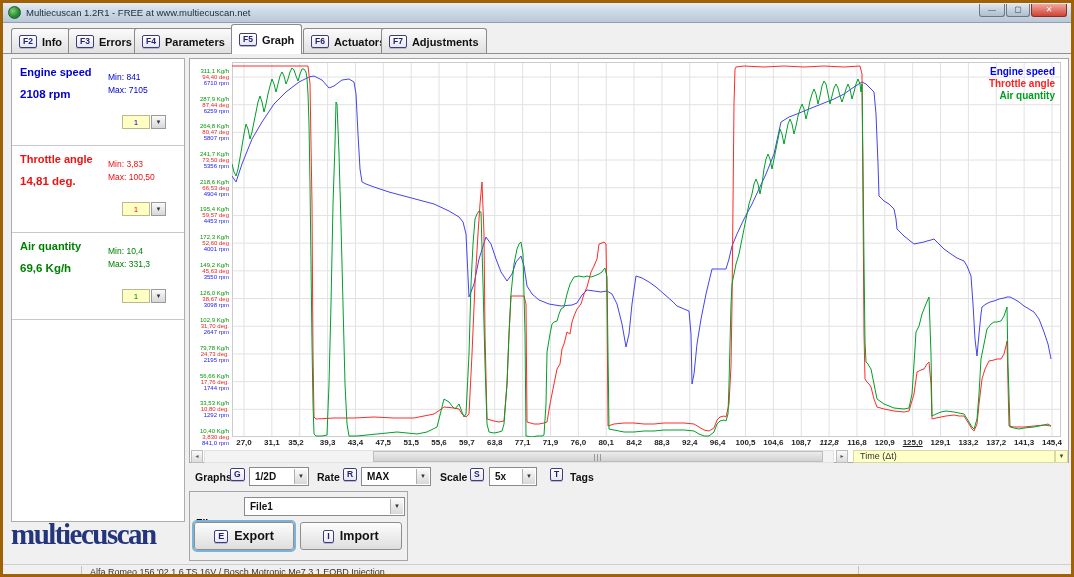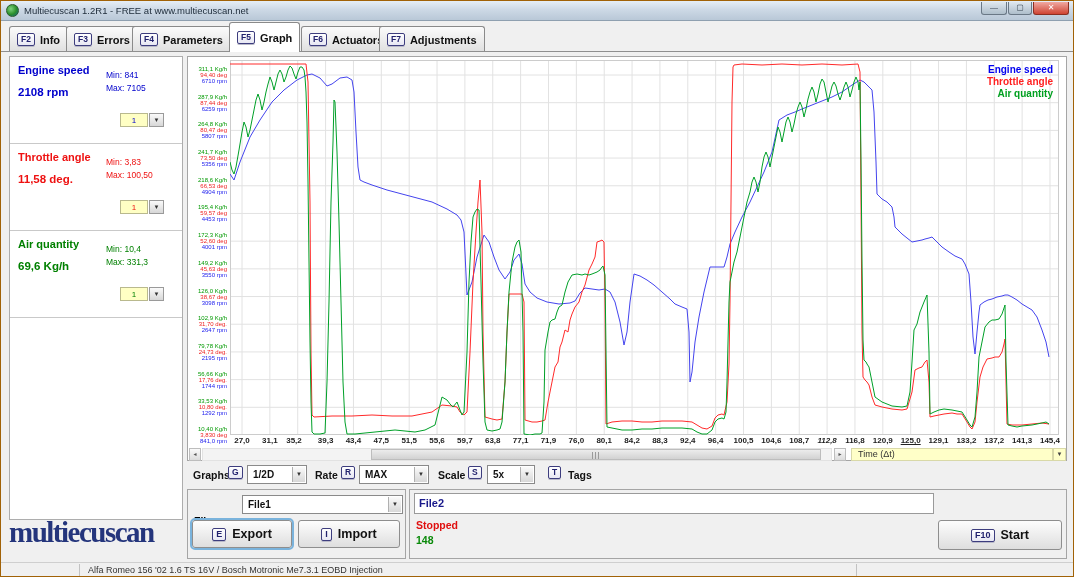--- a/index.html
+++ b/index.html
@@ -1,18 +1,18 @@
 <!DOCTYPE html>
 <html><head>
 <meta charset="utf-8">
 <style>
   * { margin:0; padding:0; box-sizing:border-box; }
   html,body { width:1074px; height:577px; font-family:"Liberation Sans", sans-serif; background:#9aa7b5; }
   #window { position:absolute; left:0; top:0; width:1074px; height:577px; background:#f0f0f0;
-            border:1px solid #a16207; overflow:hidden; }
+            border:3px solid #a16207; overflow:hidden; }
 
   
   .titlebar { position:absolute; left:0; top:0; width:100%; height:20px;
               background:linear-gradient(180deg,#e6eef6 0%,#cdd9e6 45%,#b9c8d7 100%);
               border-bottom:1px solid #8fa0b0; }
   .app-icon { position:absolute; left:5px; top:3px; width:13px; height:13px; border-radius:50%;
               background:radial-gradient(circle at 35% 35%, #7ed27e 0%, #2a8f2a 55%, #155a9a 100%);
               border:1px solid #2a5a2a; }
   .title-text { position:absolute; left:23px; top:4px; font-size:9.5px; color:#1c2a38; }
   .win-btns { position:absolute; right:4px; top:1px; display:flex; }
@@ -159,21 +159,21 @@
       <div class="param-box" style="color: rgb(0, 0, 204);">
         <div class="param-name">Engine speed</div>
         <div class="param-value">2108 rpm</div>
         <div class="param-min">Min: 841</div>
         <div class="param-max">Max: 7105</div>
         <div class="param-scale">1</div>
         <div class="param-scale-arrow">▼</div>
       </div>
       <div class="param-box" style="color: rgb(238, 17, 17);">
         <div class="param-name">Throttle angle</div>
-        <div class="param-value">11,58 deg.</div>
+        <div class="param-value">14,81 deg.</div>
         <div class="param-min">Min: 3,83</div>
         <div class="param-max">Max: 100,50</div>
         <div class="param-scale">1</div>
         <div class="param-scale-arrow">▼</div>
       </div>
       <div class="param-box" style="color: rgb(0, 128, 0);">
         <div class="param-name">Air quantity</div>
         <div class="param-value">69,6 Kg/h</div>
         <div class="param-min">Min: 10,4</div>
         <div class="param-max">Max: 331,3</div>
@@ -331,27 +331,18 @@
     <div class="btn focused" style="left:4px; top:30px; width:100px; height:28px">
       <span class="badge">E</span>
       <span>Export</span>
     </div>
     <div class="btn" style="left:110px; top:30px; width:102px; height:28px">
       <span class="badge">I</span>
       <span>Import</span>
     </div>
   </div>
 
-  <div class="file-right">
-    <div class="file2-input">File2</div>
-    <div class="stopped">Stopped</div>
-    <div class="count">148</div>
-    <div class="btn" style="left:528px; top:30px; width:124px; height:30px">
-      <span class="badge">F10</span>
-      <span>Start</span>
-    </div>
-  </div>
 
   <div class="statusbar">
     <div class="status-cell">Alfa Romeo 156 '02 1.6 TS 16V / Bosch Motronic Me7.3.1 EOBD Injection</div>
   </div>
 
 </div>
 
 </body></html>

